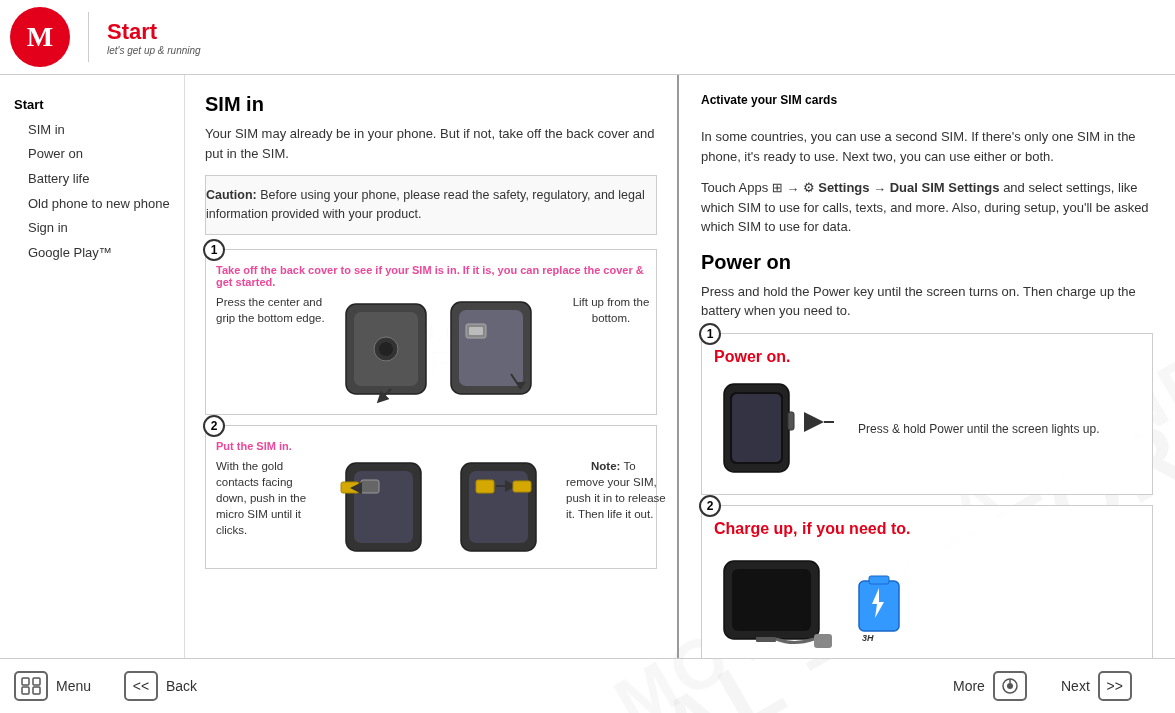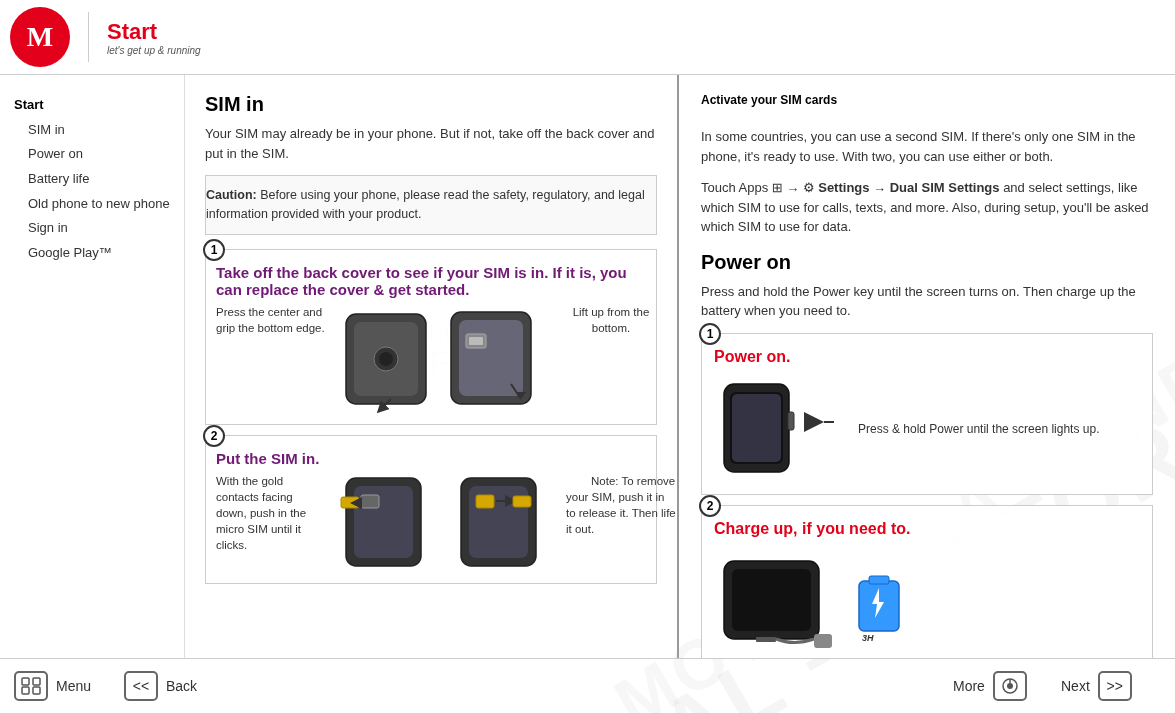--- a/index.html
+++ b/index.html
@@ -199,23 +199,23 @@
       align-items: center;
       justify-content: center;
       font-size: 12px;
       font-weight: bold;
       position: absolute;
       top: -11px;
       left: -3px;
       background: #fff;
     }
     .step-title {
-      font-size: 15px;
-      font-weight: bold;
-      color: #701a75;
+      font-size: 11px;
+      font-weight: bold;
+      color: #ec4899;
       margin-bottom: 6px;
       margin-top: 4px;
     }
     .step-content {
       display: flex;
       gap: 10px;
       align-items: flex-start;
     }
     .step-text-block {
       font-size: 11.5px;
@@ -333,21 +333,21 @@
       flex: 1;
     }
     .toolbar-right {
       display: flex;
       align-items: flex-end;
       gap: 8px;
     }
 
     
     .note-label {
-      font-weight: normal;
+      font-weight: bold;
       padding-left: 25px;
     }
   </style>
 </head>
 <body>
 
 <div class="header">
   <div class="logo-circle">
     <span class="logo-m">M</span>
   </div>
@@ -463,21 +463,21 @@
               <span class="note-label">Note:</span><span> To remove your SIM, push it in to release it. Then life it out.</span>
             </div>
           </div>
         </div>
 
       </div>
     </div>
 
     <div class="right-panel">
       <div class="activate-title">Activate your SIM cards</div>
-      <div class="section-body">In some countries, you can use a second SIM. If there's only one SIM in the phone, it's ready to use. With two, you can use either or both.</div>
+      <div class="section-body">In some countries, you can use a second SIM. If there's only one SIM in the phone, it's ready to use. Next two, you can use either or both.</div>
       <div class="section-body">
         Touch Apps ⊞ → ⚙ <strong>Settings → Dual SIM Settings</strong> and select settings, like which SIM to use for calls, texts, and more. Also, during setup, you'll be asked which SIM to use for data.
       </div>
 
       <div class="power-title">Power on</div>
       <div class="section-body">Press and hold the Power key until the screen turns on. Then charge up the battery when you need to.</div>
 
       <div class="right-step-box">
         <div class="right-step-number">1</div>
         <div class="right-step-title">Power on.</div>

